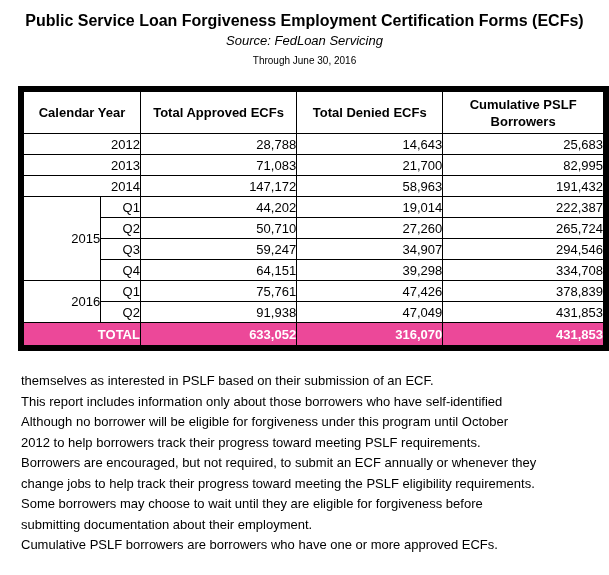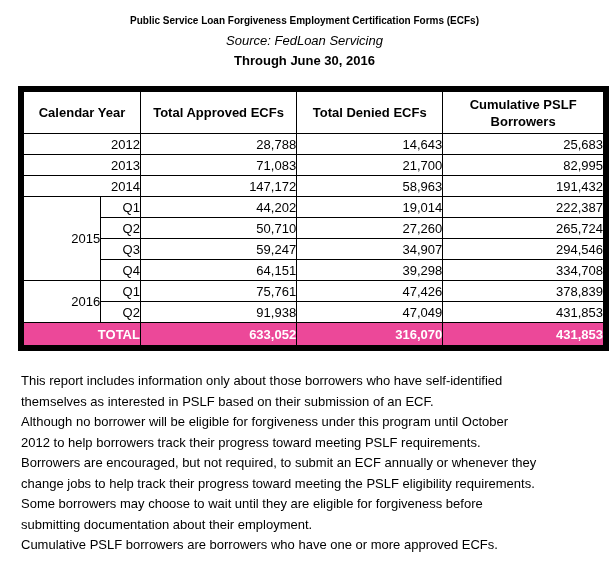--- a/index.html
+++ b/index.html
@@ -10,23 +10,23 @@
     background: #ffffff;
     color: #000000;
     font-family: "Liberation Sans", sans-serif;
     overflow: hidden;
   }
   .title-block {
     padding-top: 11px;
     text-align: center;
     line-height: 20px;
   }
-  .title-main  { font-size: 10px; font-weight: bold; }
+  .title-main  { font-size: 16px; font-weight: bold; }
   .title-source{ font-size: 13px; font-style: italic; }
-  .title-period{ font-size: 13px; font-weight: bold; }
+  .title-period{ font-size: 10px; }
 
   table.ecf {
     border-collapse: collapse;
     table-layout: fixed;
     margin: 15px 0 0 18px;
     border: 6px solid #000000;
   }
   table.ecf th, table.ecf td {
     border: 1px solid #000;
     font-size: 13px;
@@ -145,22 +145,22 @@
       <tr class="total-row">
         <td colspan="2" class="cell-center">TOTAL</td>
         <td class="cell-num">633,052</td>
         <td class="cell-num">316,070</td>
         <td class="cell-num">431,853</td>
       </tr>
     </tbody>
   </table>
 
   <div class="notes">
+    <div>themselves as interested in PSLF based on their submission of an ECF.</div>
     <div>This report includes information only about those borrowers who have self-identified</div>
-    <div>themselves as interested in PSLF based on their submission of an ECF.</div>
     <div>Although no borrower will be eligible for forgiveness under this program until October</div>
     <div>2012 to help borrowers track their progress toward meeting PSLF requirements.</div>
     <div>Borrowers are encouraged, but not required, to submit an ECF annually or whenever they</div>
     <div>change jobs to help track their progress toward meeting the PSLF eligibility requirements.</div>
     <div>Some borrowers may choose to wait until they are eligible for forgiveness before</div>
     <div>submitting documentation about their employment.</div>
     <div>Cumulative PSLF borrowers are borrowers who have one or more approved ECFs.</div>
   </div>
 
 </div>

